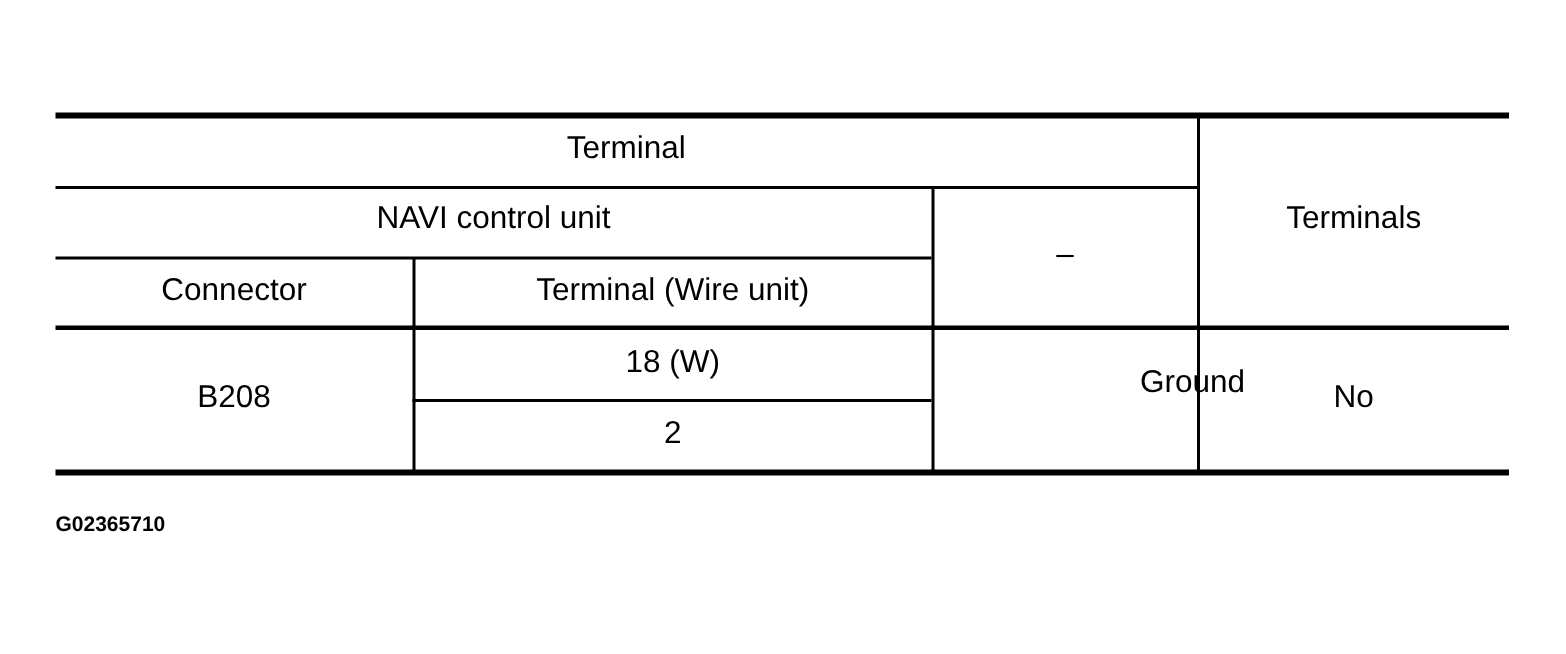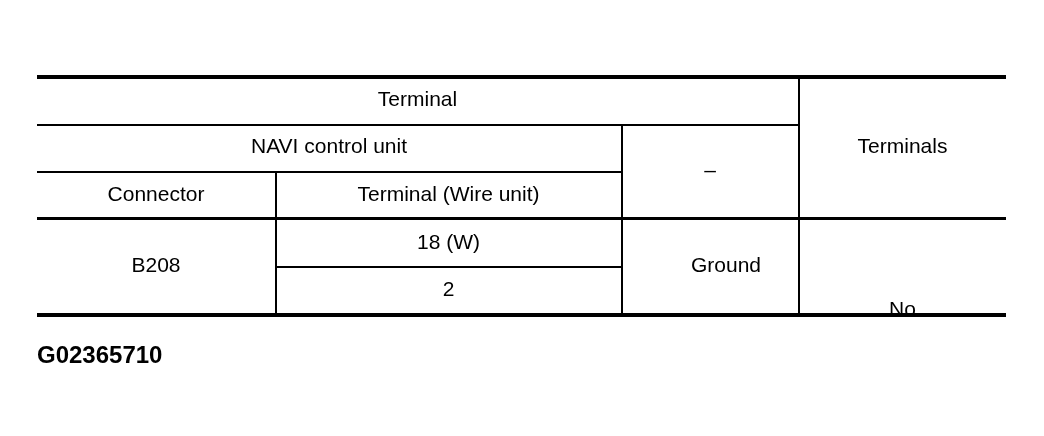--- a/index.html
+++ b/index.html
@@ -1,21 +1,21 @@
 <!DOCTYPE html>
 <html><head>
 <meta charset="utf-8">
 <style>
   html, body { margin:0; padding:0; background:#ffffff; }
   body { width:1044px; height:436px; position:relative; overflow:hidden;
          font-family:"Liberation Sans", sans-serif; color:#000; }
   .t { position:absolute; font-size:21px; text-align:center; line-height:1; white-space:nowrap; }
   .hl { position:absolute; background:#000; }
   .vl { position:absolute; background:#000; width:1.5px; }
-  .code { position:absolute; left:37px; top:341px; font-size:24px; font-weight:bold; }
+  .code { position:absolute; left:37px; top:341px; font-size:14px; font-weight:bold; }
 </style>
 </head>
 <body>
 
 <div>
 
   <div class="hl" style="left:37px;top:75px;width:969px;height:4px;"></div>
   <div class="hl" style="left:37px;top:124px;width:761px;height:2px;"></div>
   <div class="hl" style="left:37px;top:171px;width:584px;height:2px;"></div>
   <div class="hl" style="left:37px;top:217px;width:969px;height:3px;"></div>
@@ -30,18 +30,18 @@
   <div class="t" style="left:37px;width:584px;top:135px;">NAVI control unit</div>
   <div class="t" style="left:37px;width:238px;top:183px;">Connector</div>
   <div class="t" style="left:276px;width:345px;top:183px;">Terminal (Wire unit)</div>
   <div class="t" style="left:622px;width:176px;top:159px;">–</div>
   <div class="t" style="left:799px;width:207px;top:135px;">Terminals</div>
 
   <div>
     <div class="t" style="left:37px;width:238px;top:254px;">B208</div>
     <div class="t" style="left:276px;width:345px;top:231px;">18 (W)</div>
     <div class="t" style="left:276px;width:345px;top:278px;">2</div>
-    <div class="t" style="left:622px;width:208px;top:254px;">Ground</div>
-    <div class="t" style="left:799px;width:207px;top:254px;margin-top:44px;">No</div>
+    <div class="t" style="left:622px;width:208px;top:244px;text-align:right;">Ground</div>
+    <div class="t" style="left:799px;width:207px;top:254px;">No</div>
   </div>
 </div>
 
 <div class="code">G02365710</div>
 
 </body></html>

